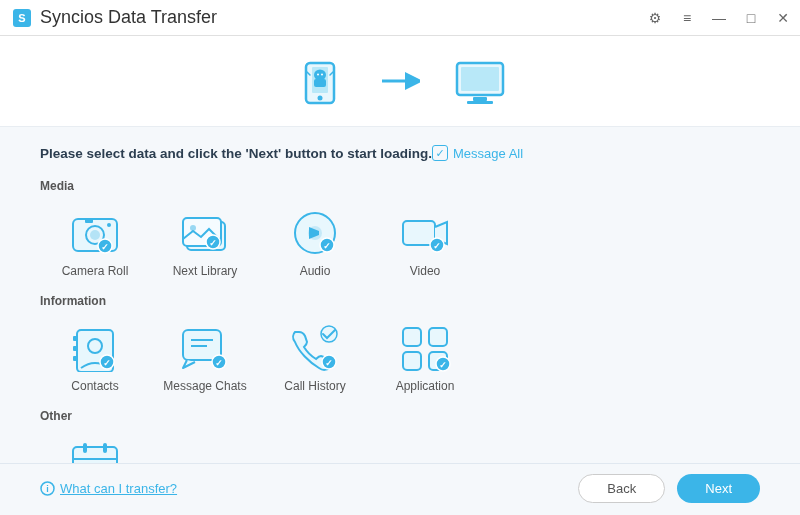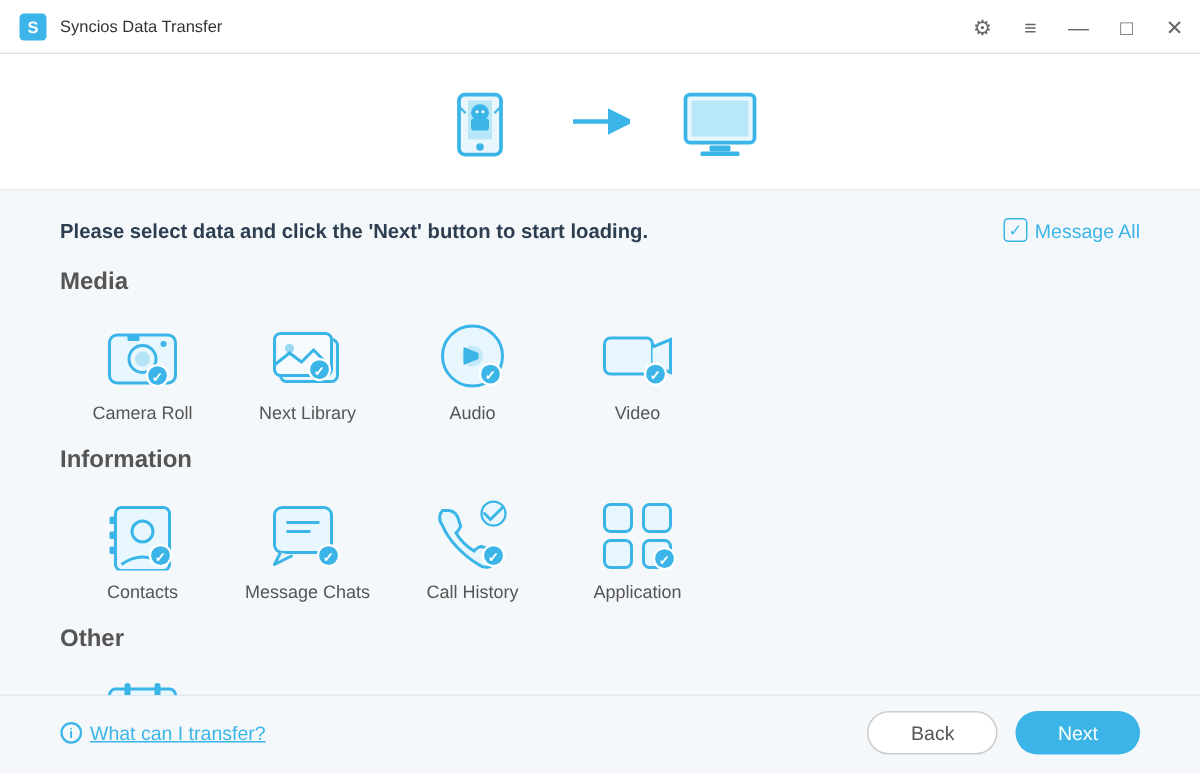--- a/index.html
+++ b/index.html
@@ -25,21 +25,21 @@
     .title-bar-left {
       display: flex;
       align-items: center;
       gap: 8px;
     }
     .app-logo {
       width: 20px;
       height: 20px;
     }
     .title-text {
-      font-size: 11px;
+      font-size: 18px;
       color: #333;
     }
     .title-bar-right {
       display: flex;
       align-items: center;
       gap: 14px;
     }
     .title-btn {
       font-size: 14px;
       color: #666;
@@ -86,21 +86,21 @@
     .content-area {
       flex: 1;
       padding: 18px 40px 10px;
       overflow-y: auto;
     }
 
     
     .instruction-bar {
       display: flex;
       align-items: center;
-      justify-content: space-between;
+      justify-content: flex-start;
       margin-bottom: 18px;
     }
     .instruction-text {
       font-size: 13.5px;
       font-weight: 600;
       color: #2c3e50;
     }
     .select-all-btn {
       display: flex;
       align-items: center;
@@ -119,21 +119,21 @@
       justify-content: center;
       color: #3bb5e8;
       font-size: 11px;
     }
 
     
     .category-section {
       margin-bottom: 16px;
     }
     .category-label {
-      font-size: 16px;
+      font-size: 12px;
       font-weight: 600;
       color: #555;
       margin-bottom: 12px;
     }
     .items-grid {
       display: flex;
       gap: 20px;
       margin-left: 10px;
     }
     .data-item {

